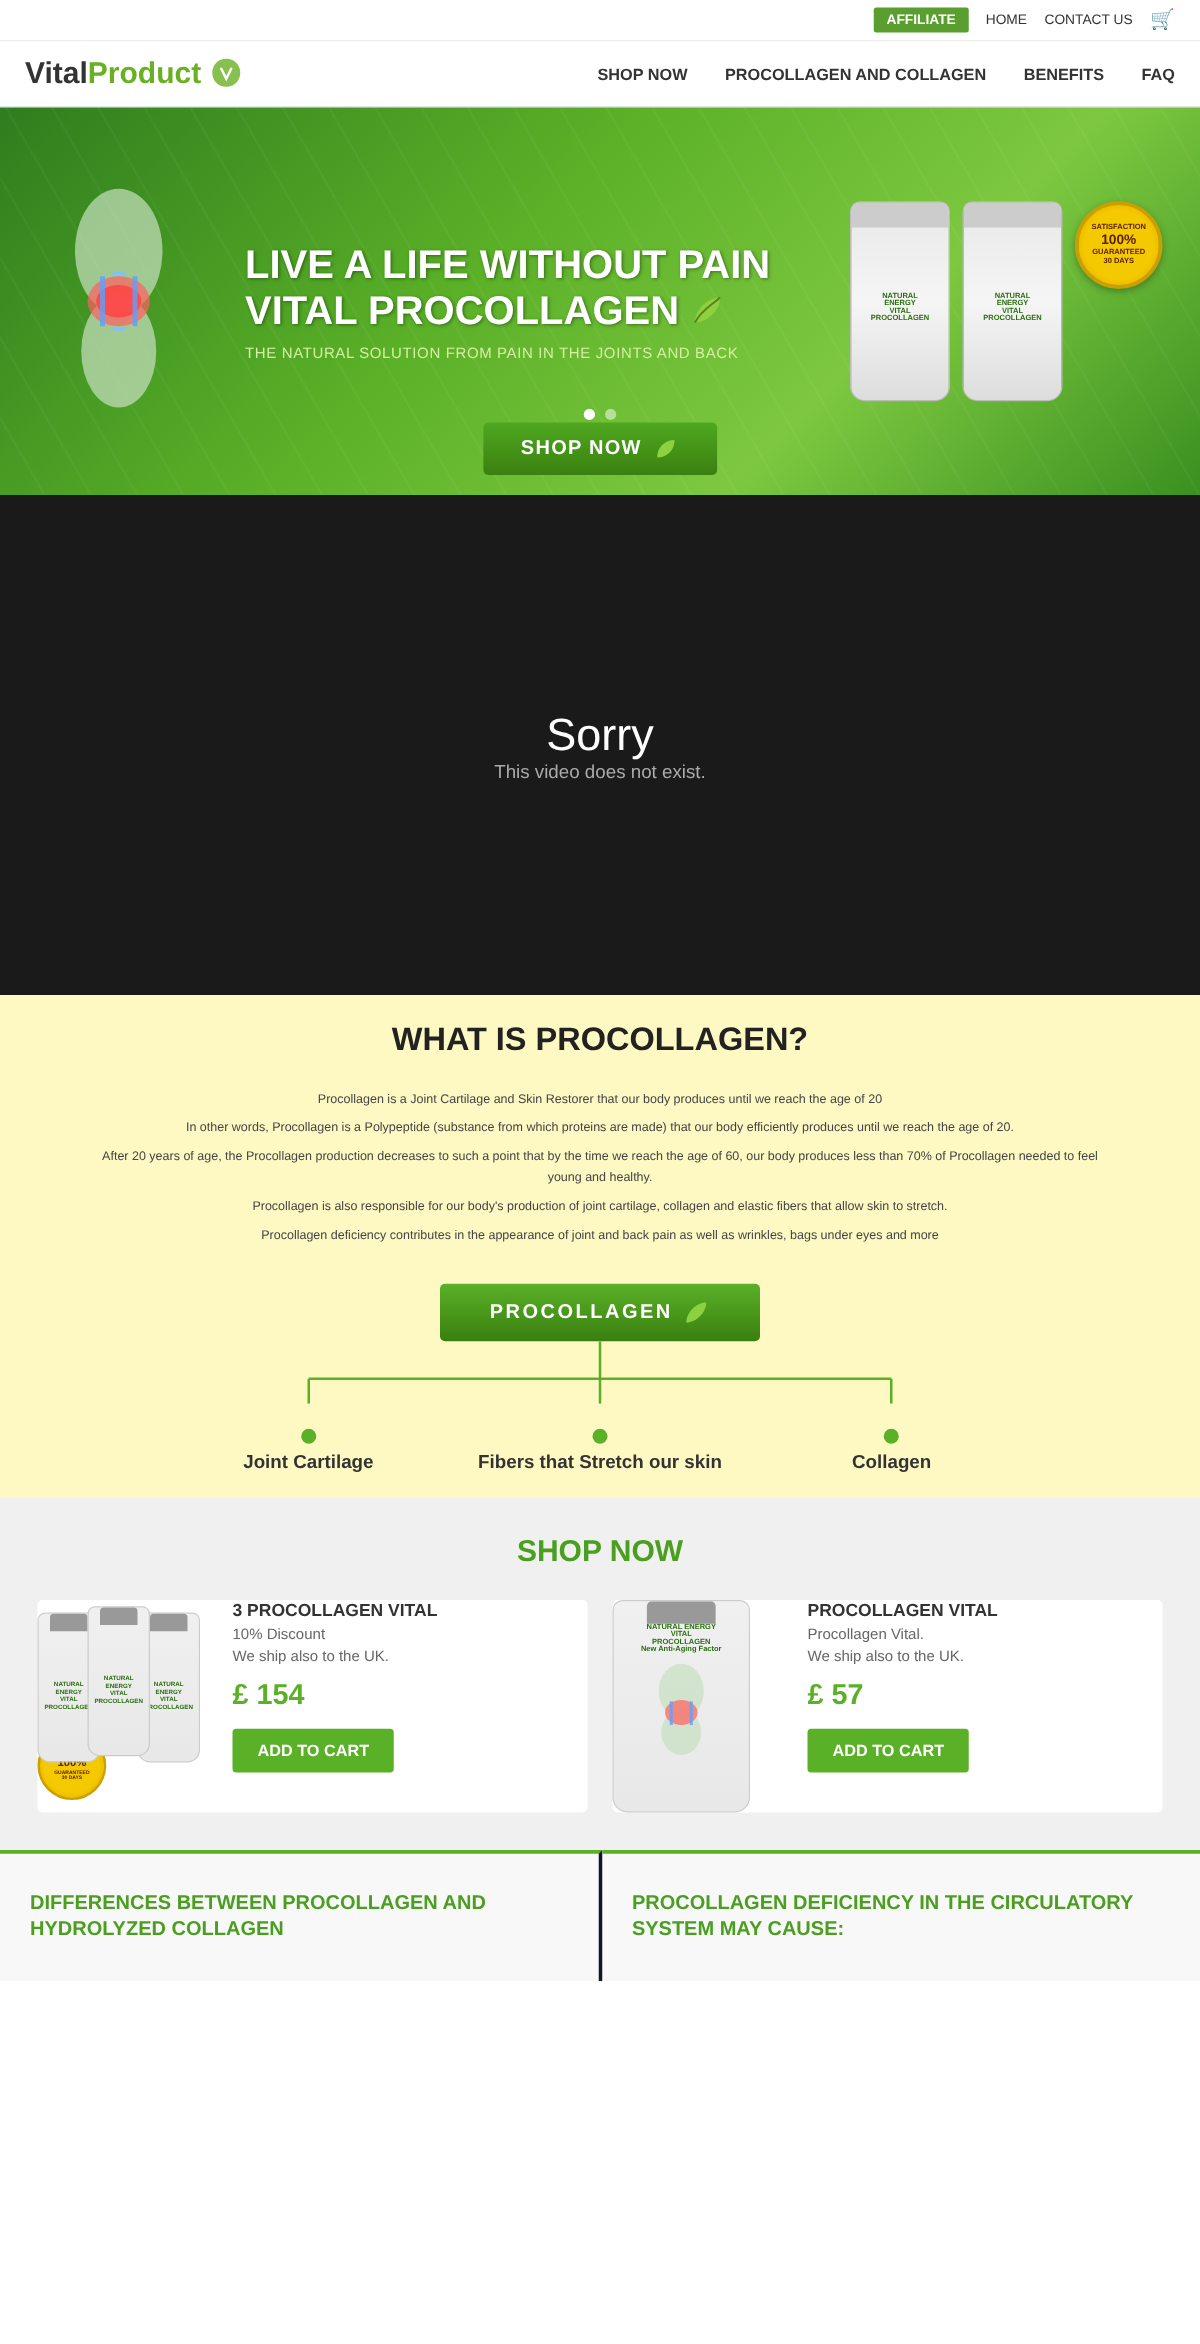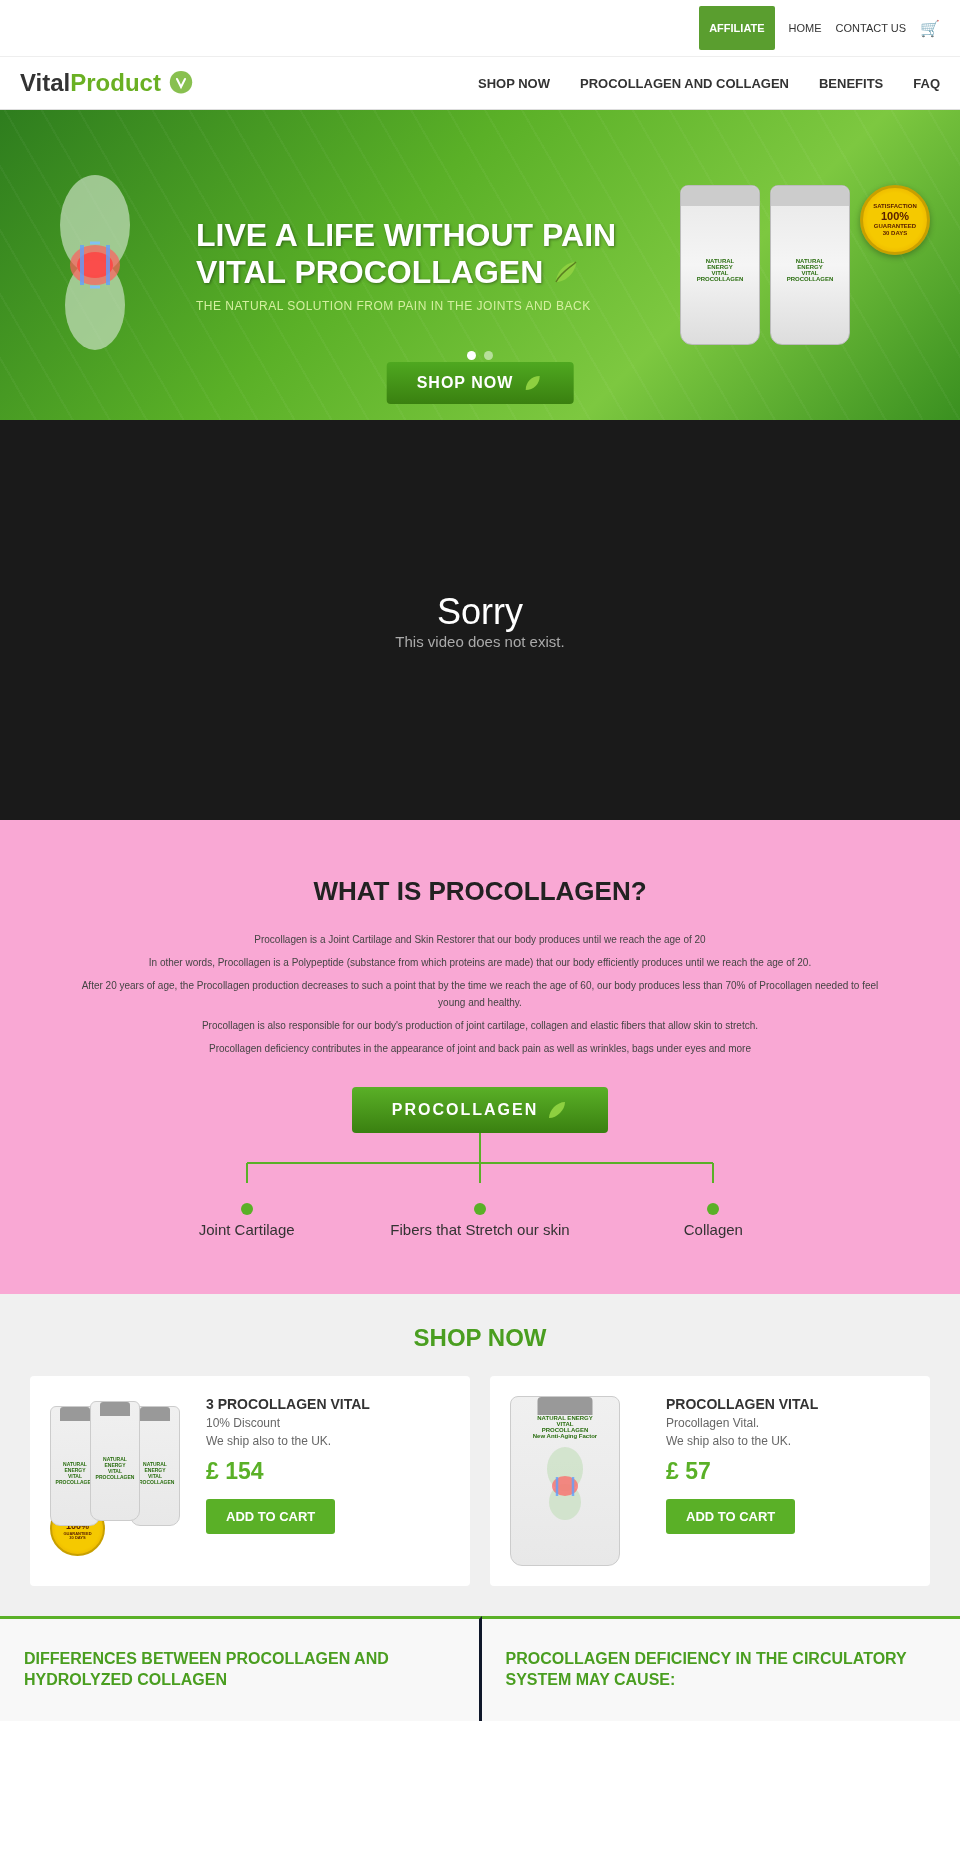--- a/index.html
+++ b/index.html
@@ -13,21 +13,21 @@
       padding: 6px 20px;
       gap: 14px;
       border-bottom: 1px solid #eee;
       background: #fff;
     }
     .affiliate-btn {
       background: #5a9e2f;
       color: #fff;
       font-size: 11px;
       font-weight: bold;
-      padding: 16px 10px;
+      padding: 4px 10px;
       border: none;
       cursor: pointer;
       border-radius: 2px;
     }
     .top-bar-link {
       font-size: 11px;
       color: #333;
       text-decoration: none;
       cursor: pointer;
     }
@@ -229,23 +229,23 @@
       color: #fff;
       margin-bottom: 0;
     }
     .video-sorry-sub {
       font-size: 15px;
       color: #aaa;
     }
 
     
     .procollagen-info {
-      padding: 56px 60px;
-      text-align: center;
-      background: #f9a8d4;
+      padding: 20px 60px;
+      text-align: center;
+      background: #fef9c3;
     }
     .section-title {
       font-size: 26px;
       font-weight: bold;
       color: #222;
       margin-bottom: 24px;
     }
     .info-text {
       font-size: 10px;
       color: #444;
@@ -291,21 +291,21 @@
     .diagram-dot {
       width: 12px;
       height: 12px;
       border-radius: 50%;
       background: #5ab027;
       margin: 0 auto 6px;
     }
     .branch-label {
       font-size: 15px;
       color: #333;
-      font-weight: normal;
+      font-weight: bold;
     }
     
     .connector-svg {
       width: 700px;
       height: 50px;
       display: block;
       margin: 0 auto;
     }
 
     
@@ -322,21 +322,20 @@
       margin-bottom: 24px;
     }
     .products-grid {
       display: flex;
       gap: 20px;
       justify-content: center;
     }
     .product-card {
       background: #fff;
       border-radius: 4px;
-      padding: 20px;
       display: flex;
       gap: 16px;
       flex: 1;
       max-width: 440px;
       align-items: flex-start;
     }
     .product-image-area {
       width: 140px;
       flex-shrink: 0;
     }

